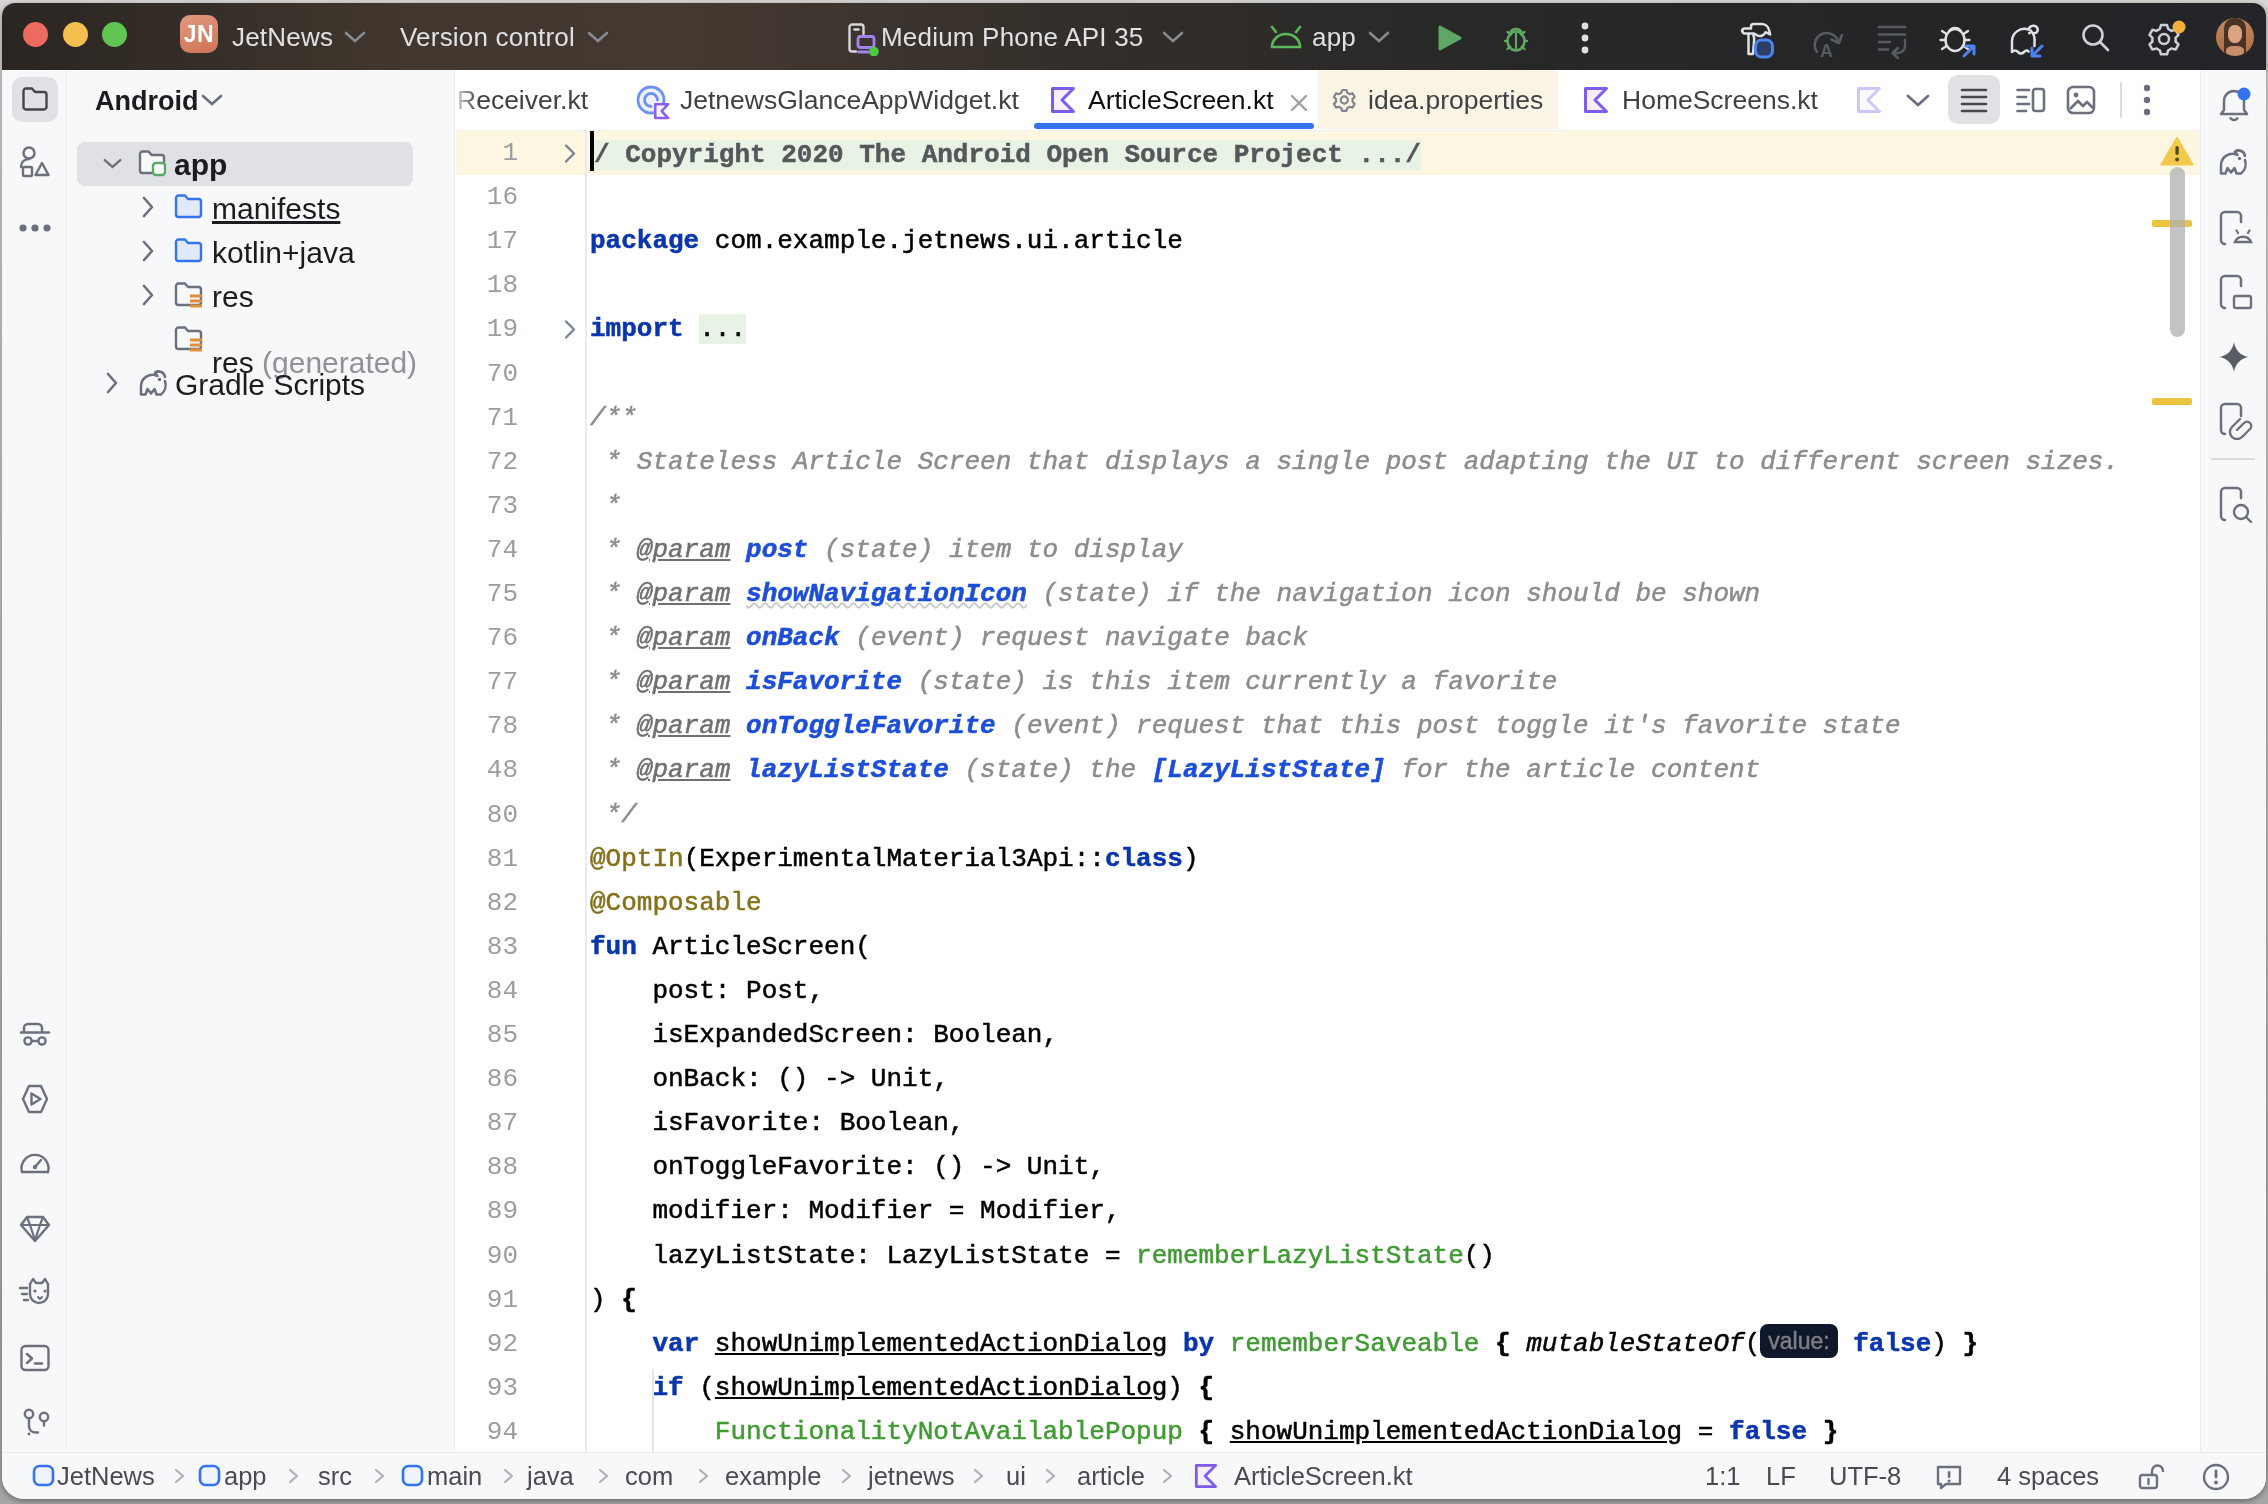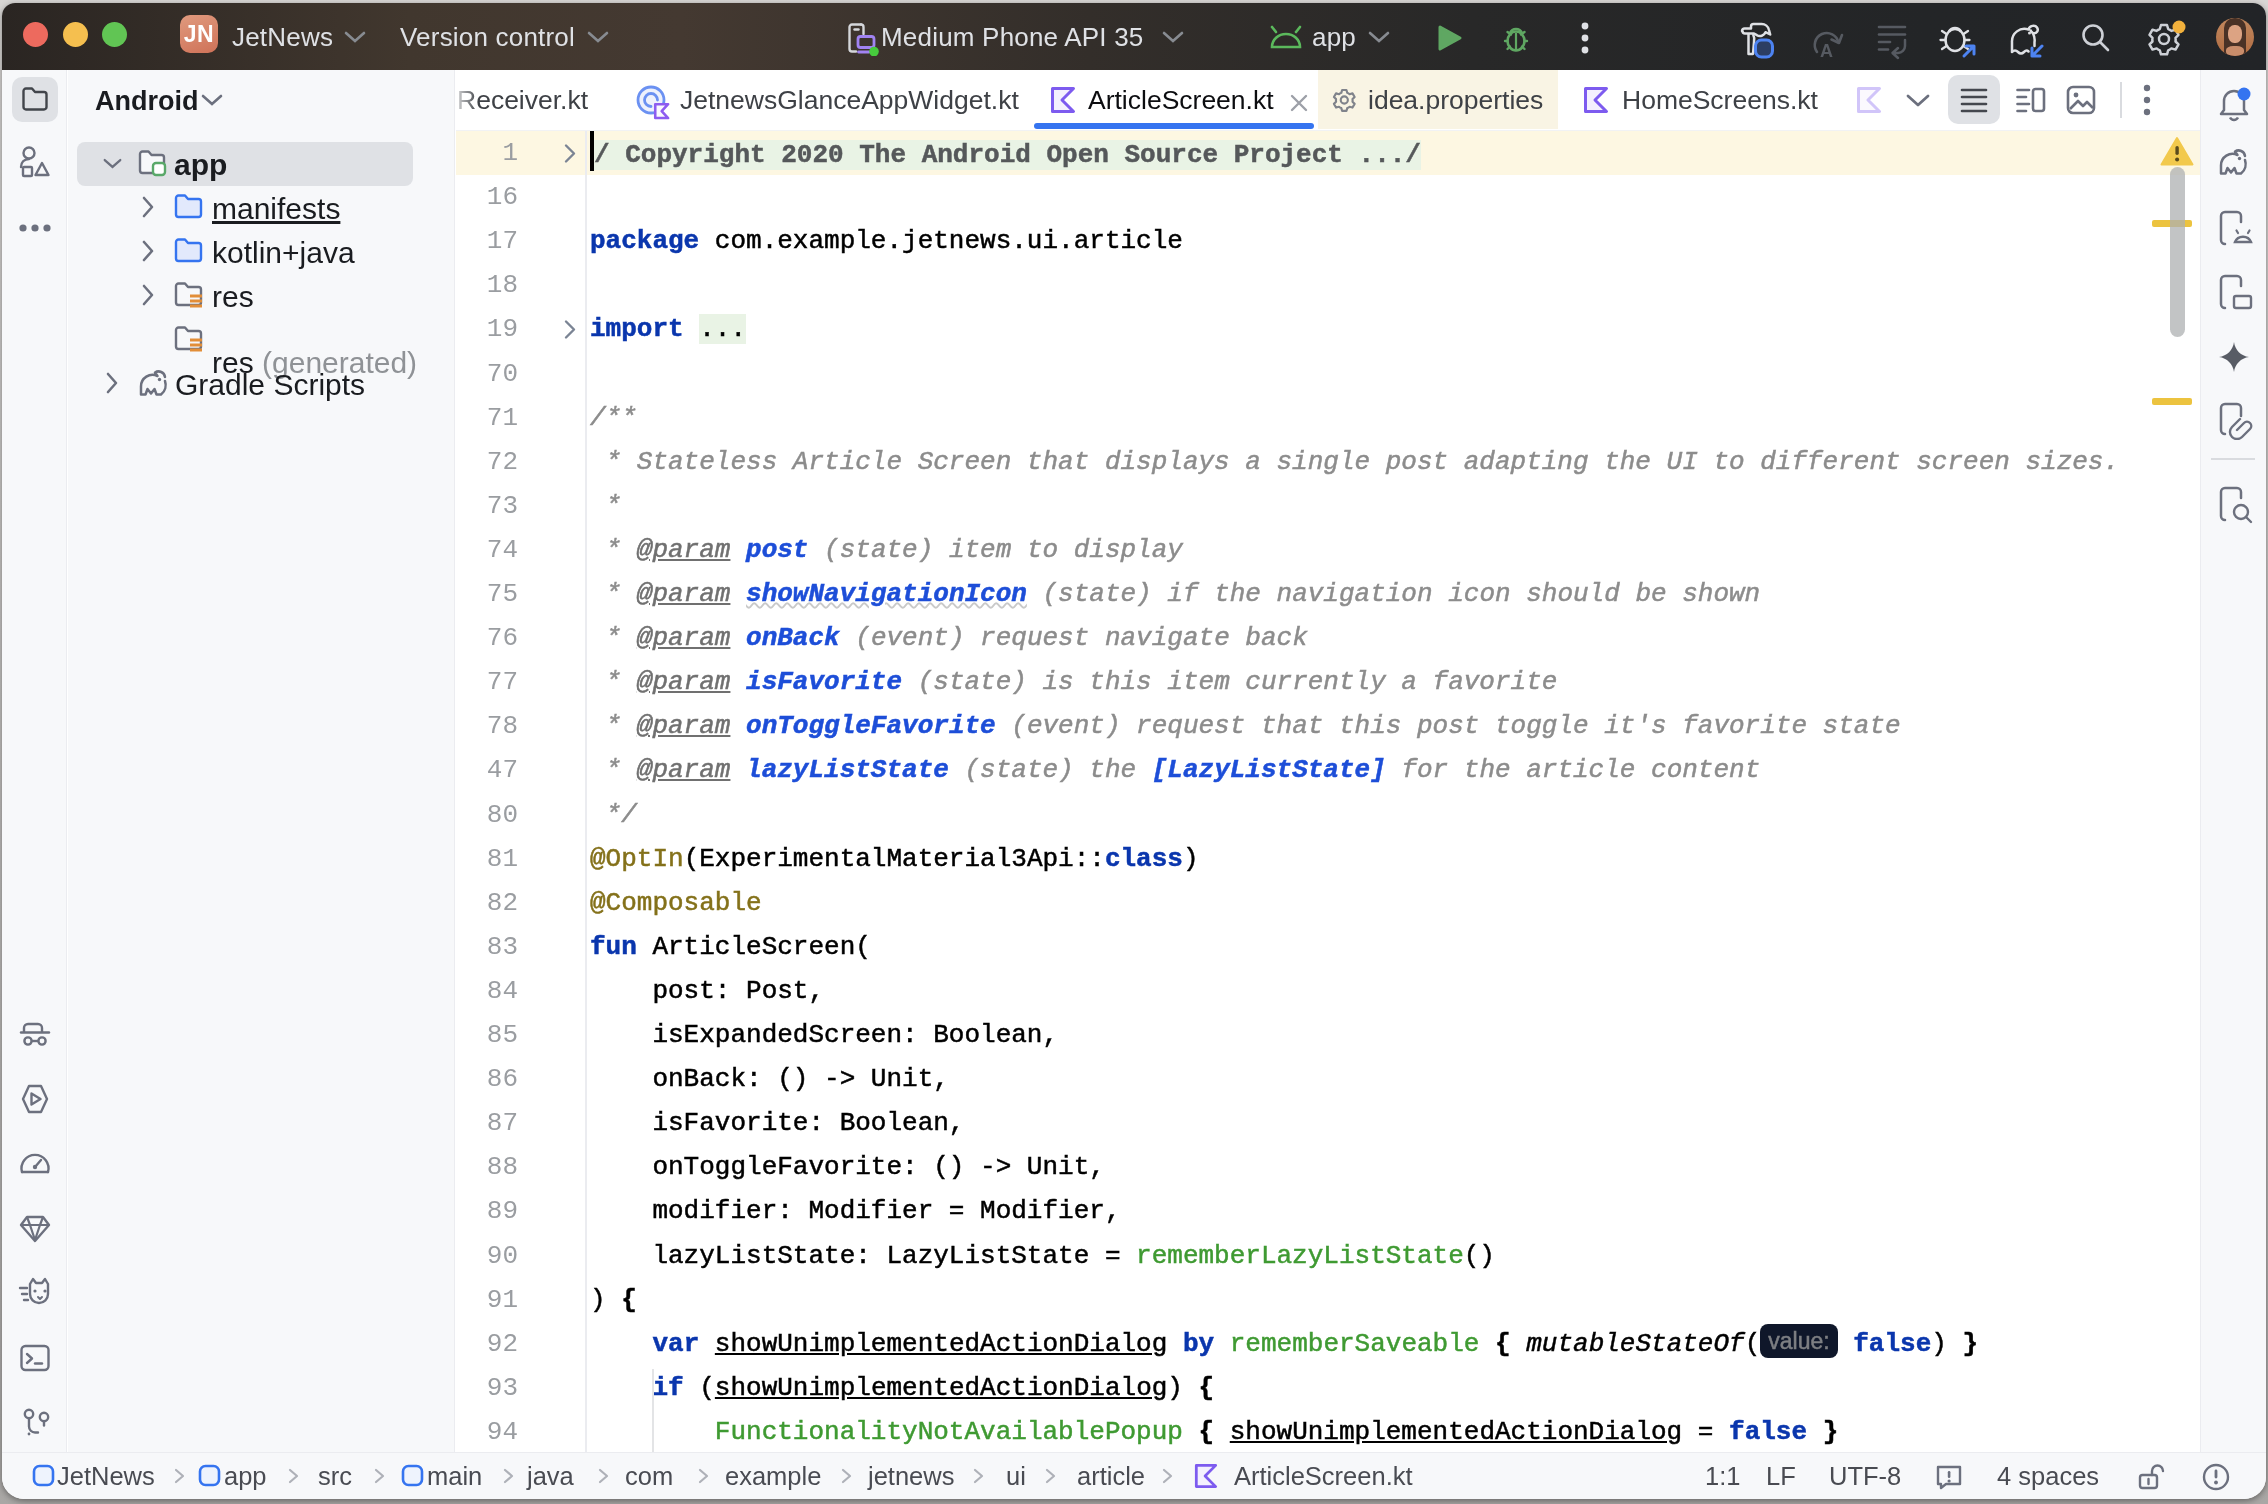--- a/index.html
+++ b/index.html
@@ -399,21 +399,21 @@
       <div class="crow" style="top:176.4px"><span class="gut">19</span><span class="code-l"><span class="kw">import</span> <span style="background:#e9f3e5;">...</span></span></div>
       <div class="crow" style="top:220.5px"><span class="gut">70</span></div>
       <div class="crow" style="top:264.6px"><span class="gut">71</span><span class="code-l"><span class="cmt">/**</span></span></div>
       <div class="crow" style="top:308.7px"><span class="gut">72</span><span class="code-l"><span class="cmt"> * Stateless Article Screen that displays a single post adapting the UI to different screen sizes.</span></span></div>
       <div class="crow" style="top:352.8px"><span class="gut">73</span><span class="code-l"><span class="cmt"> *</span></span></div>
       <div class="crow" style="top:396.9px"><span class="gut">74</span><span class="code-l"><span class="cmt"> * </span><span class="tag">@param</span><span class="cmt"> </span><span class="bcmt">post</span><span class="cmt"> (state) item to display</span></span></div>
       <div class="crow" style="top:441px"><span class="gut">75</span><span class="code-l"><span class="cmt"> * </span><span class="tag">@param</span><span class="cmt"> </span><span class="bcmt" style="text-decoration:underline wavy #c9c9c9 2px;">showNavigationIcon</span><span class="cmt"> (state) if the navigation icon should be shown</span></span></div>
       <div class="crow" style="top:485.1px"><span class="gut">76</span><span class="code-l"><span class="cmt"> * </span><span class="tag">@param</span><span class="cmt"> </span><span class="bcmt">onBack</span><span class="cmt"> (event) request navigate back</span></span></div>
       <div class="crow" style="top:529.2px"><span class="gut">77</span><span class="code-l"><span class="cmt"> * </span><span class="tag">@param</span><span class="cmt"> </span><span class="bcmt">isFavorite</span><span class="cmt"> (state) is this item currently a favorite</span></span></div>
       <div class="crow" style="top:573.3px"><span class="gut">78</span><span class="code-l"><span class="cmt"> * </span><span class="tag">@param</span><span class="cmt"> </span><span class="bcmt">onToggleFavorite</span><span class="cmt"> (event) request that this post toggle it's favorite state</span></span></div>
-      <div class="crow" style="top:617.4px"><span class="gut">47</span><span class="code-l"><span class="cmt"> * </span><span class="tag">@param</span><span class="cmt"> </span><span class="bcmt">lazyListState</span><span class="cmt"> (state) the </span><span class="bcmt">[LazyListState]</span><span class="cmt"> for the article content</span></span></div>
+      <div class="crow" style="top:617.4px"><span class="gut">48</span><span class="code-l"><span class="cmt"> * </span><span class="tag">@param</span><span class="cmt"> </span><span class="bcmt">lazyListState</span><span class="cmt"> (state) the </span><span class="bcmt">[LazyListState]</span><span class="cmt"> for the article content</span></span></div>
       <div class="crow" style="top:661.5px"><span class="gut">80</span><span class="code-l"><span class="cmt"> */</span></span></div>
       <div class="crow" style="top:705.6px"><span class="gut">81</span><span class="code-l"><span class="oliv">@OptIn</span>(ExperimentalMaterial3Api::<span class="kw">class</span>)</span></div>
       <div class="crow" style="top:749.7px"><span class="gut">82</span><span class="code-l"><span class="oliv">@Composable</span></span></div>
       <div class="crow" style="top:793.8px"><span class="gut">83</span><span class="code-l"><span class="kw">fun</span> ArticleScreen(</span></div>
       <div class="crow" style="top:837.9px"><span class="gut">84</span><span class="code-l">    post: Post,</span></div>
       <div class="crow" style="top:882px"><span class="gut">85</span><span class="code-l">    isExpandedScreen: Boolean,</span></div>
       <div class="crow" style="top:926.1px"><span class="gut">86</span><span class="code-l">    onBack: () -&gt; Unit,</span></div>
       <div class="crow" style="top:970.2px"><span class="gut">87</span><span class="code-l">    isFavorite: Boolean,</span></div>
       <div class="crow" style="top:1014.3px"><span class="gut">88</span><span class="code-l">    onToggleFavorite: () -&gt; Unit,</span></div>
       <div class="crow" style="top:1058.4px"><span class="gut">89</span><span class="code-l">    modifier: Modifier = Modifier,</span></div>

